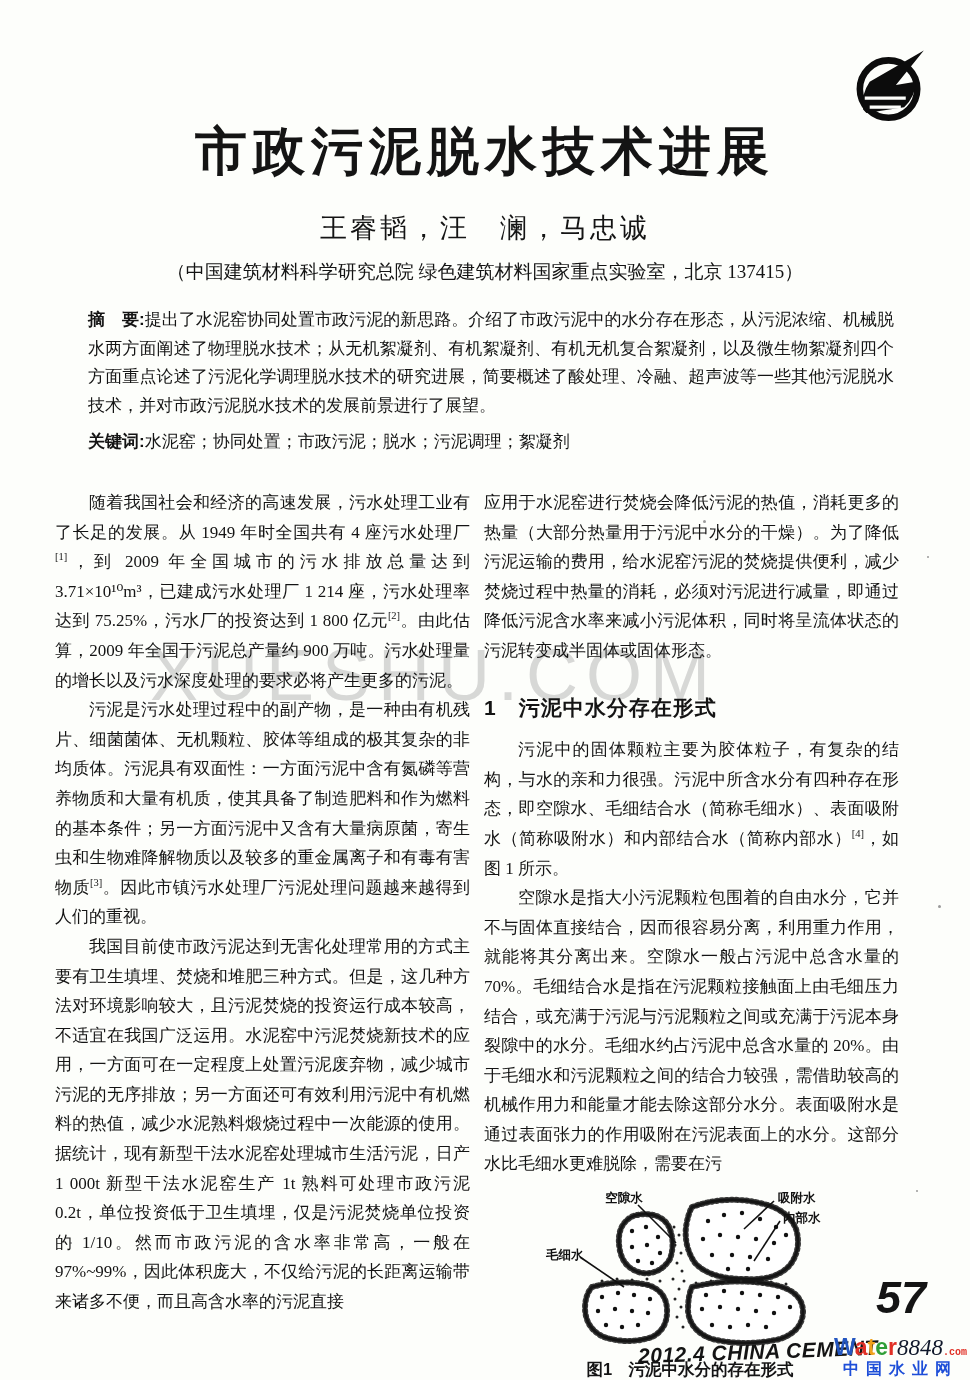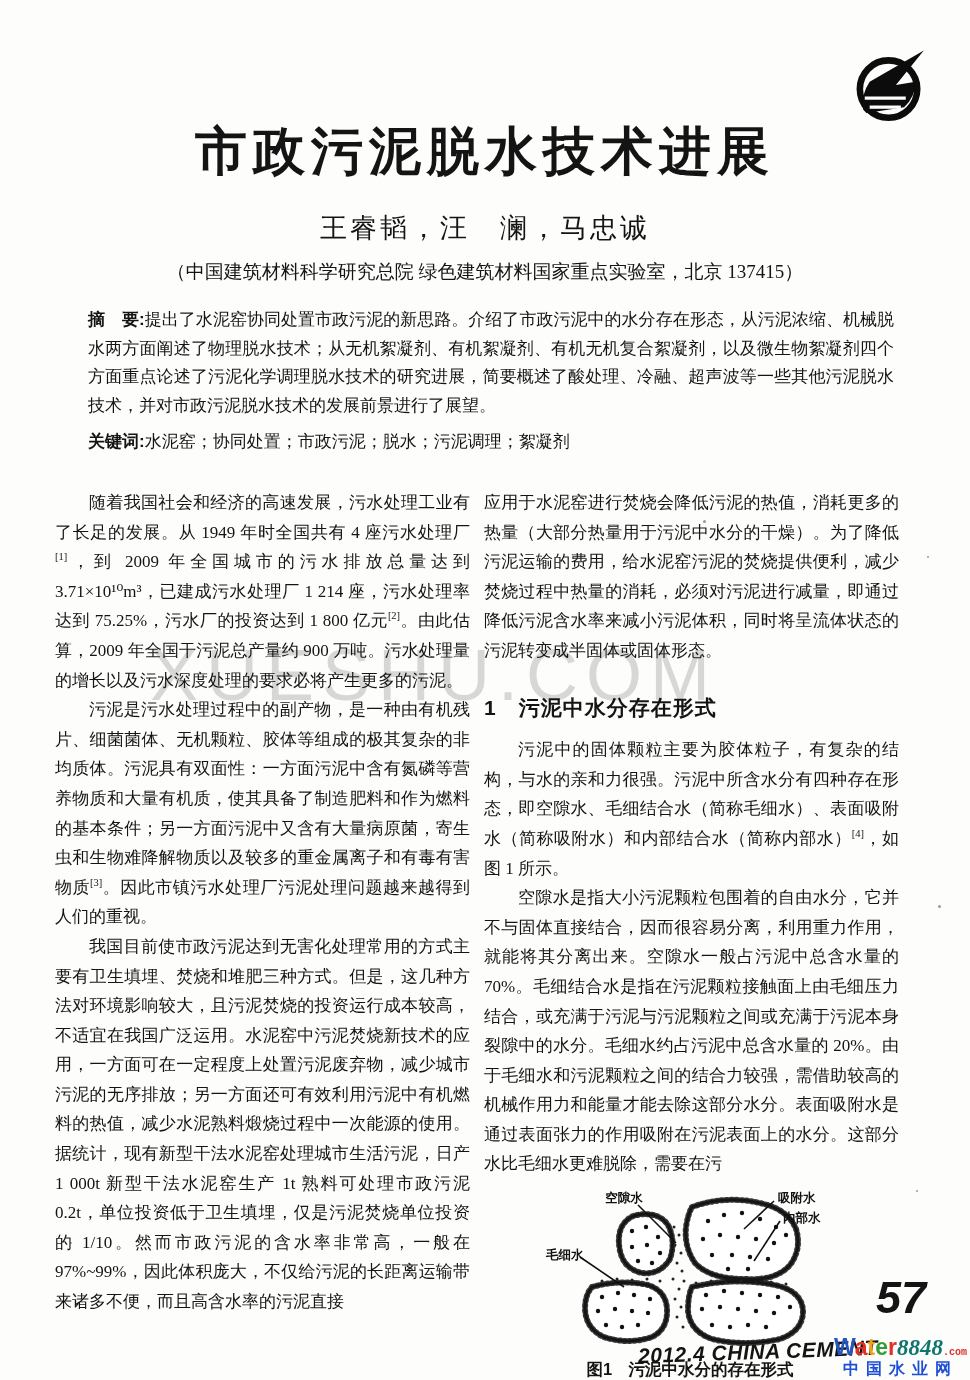--- a/index.html
+++ b/index.html
@@ -42,21 +42,21 @@
   .lead{stroke:#111;stroke-width:1.6;}
   
   .pageno{position:absolute;right:44px;bottom:56px;z-index:2;
         font-family:"Liberation Sans","DejaVu Sans",sans-serif;font-size:45px;font-weight:800;font-style:italic;}
   .journal{position:absolute;right:92px;bottom:16px;z-index:2;white-space:nowrap;
         font-family:"Liberation Sans","DejaVu Sans",sans-serif;font-size:21px;font-weight:700;
         font-style:italic;transform:rotate(-2deg);letter-spacing:.5px;}
   .w8848{position:absolute;right:3px;bottom:3px;z-index:3;text-align:center;line-height:1;
         font-family:"Liberation Sans","DejaVu Sans",sans-serif;}
   .w8848 .row1{font-size:23px;font-weight:800;white-space:nowrap;}
-  .w8848 .num{font-family:"Liberation Serif","DejaVu Serif",serif;font-style:italic;font-weight:700;color:#0f766e;}
+  .w8848 .num{font-family:"Liberation Serif","DejaVu Serif",serif;font-style:italic;font-weight:400;color:#0f172a;}
   .w8848 .dotcom{font-size:10px;font-weight:700;color:#e13026;font-family:Liberation Mono, monospace;}
   .w8848 .row2{margin-top:2px;font-size:16px;font-weight:800;color:#1d4ed8;letter-spacing:7px;white-space:nowrap;}
   .c-b{color:#2456c0}.c-r{color:#e13026}.c-o{color:#f0a11b}.c-g{color:#2f9e37}
   .speck{position:absolute;background:#9a9a9a;border-radius:50%;z-index:1;}
 </style>
 </head>
 <body>
 
 <div class="page">
 

